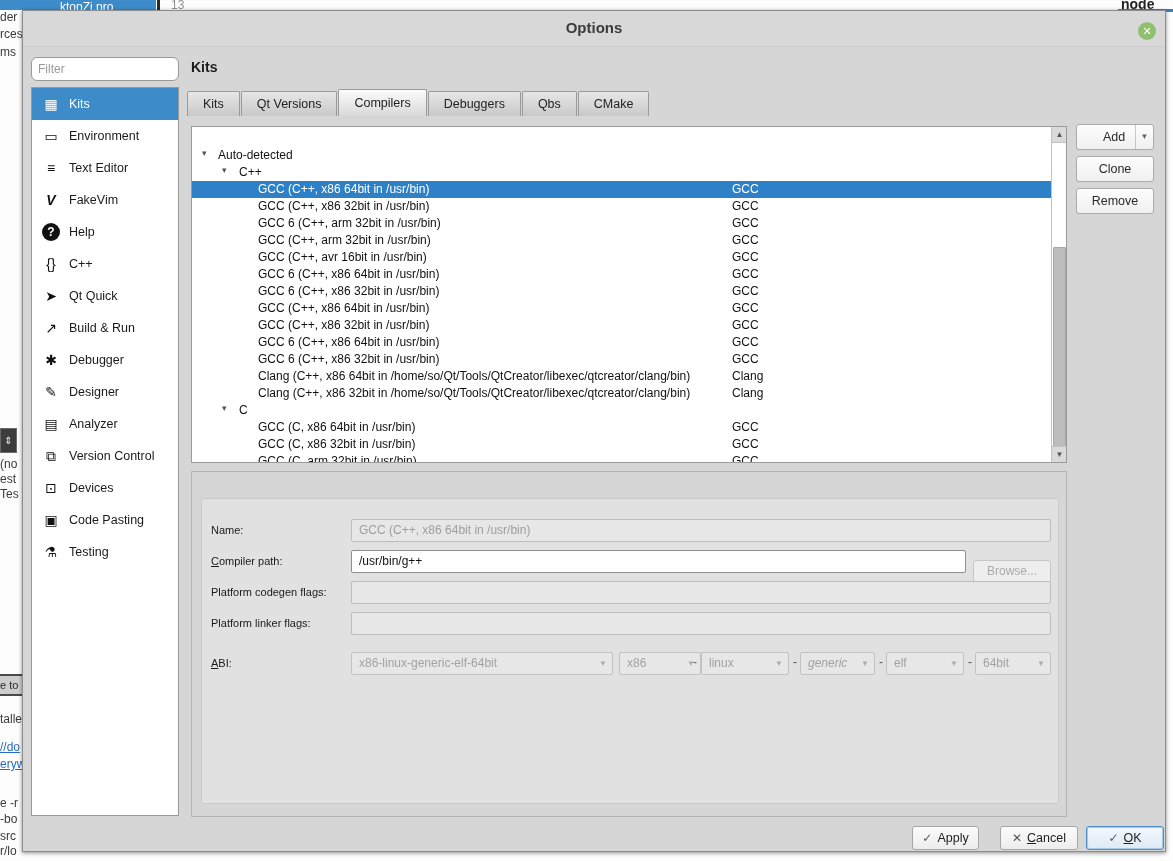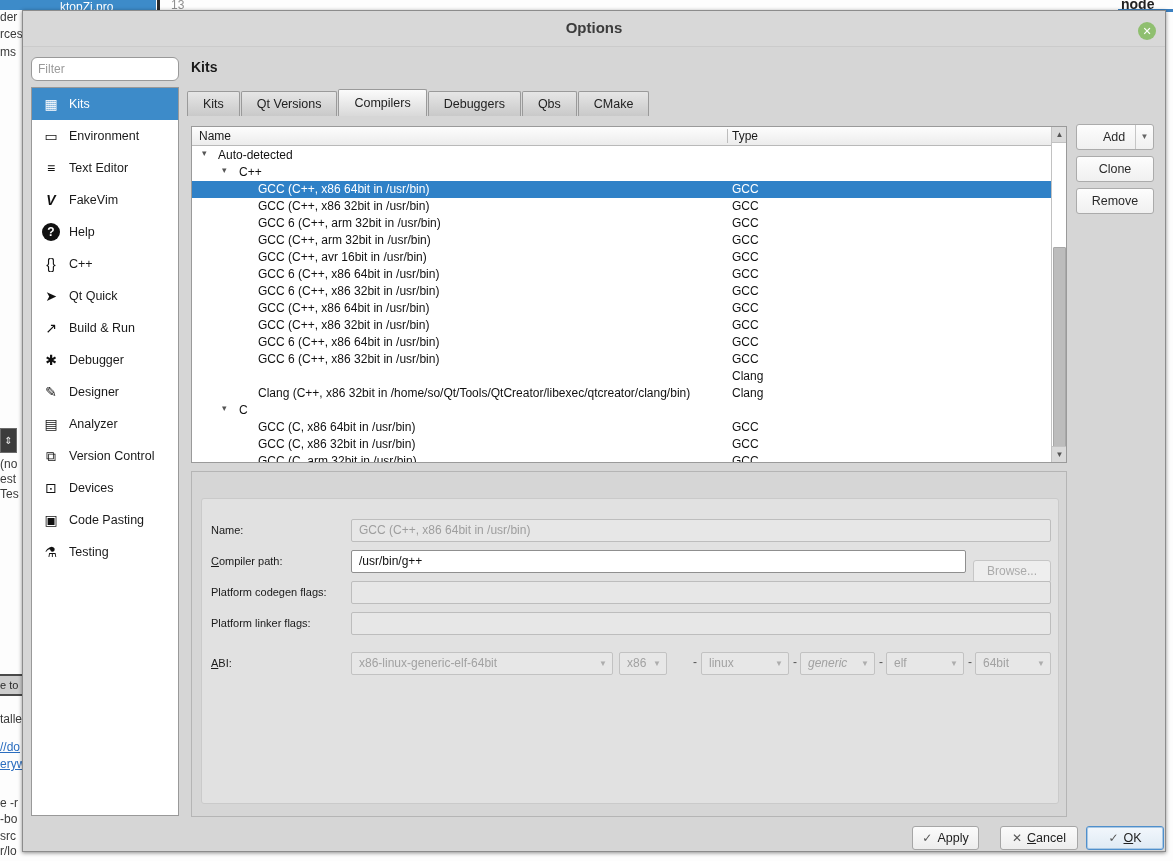--- a/index.html
+++ b/index.html
@@ -192,25 +192,20 @@
     <div class="tabs">
       <div class="tab">Kits</div>
       <div class="tab">Qt Versions</div>
       <div class="tab active">Compilers</div>
       <div class="tab">Debuggers</div>
       <div class="tab">Qbs</div>
       <div class="tab">CMake</div>
     </div>
 
     <div class="tree">
-      <div class="thead">
-        <span class="th-name">Name</span>
-        <span class="th-div"></span>
-        <span class="th-type">Type</span>
-      </div>
       <div class="tbody">
         <div class="trow lvl1">
             <span class="tri">▾</span>
             <span class="cell-name">Auto-detected</span>
           </div>
         <div class="trow lvl2">
             <span class="tri">▾</span>
             <span class="cell-name">C++</span>
           </div>
         <div class="trow lvl3 selected">
@@ -251,20 +246,21 @@
           </div>
         <div class="trow lvl3">
             <span class="cell-name">GCC 6 (C++, x86 64bit in /usr/bin)</span>
             <span class="cell-type">GCC</span>
           </div>
         <div class="trow lvl3">
             <span class="cell-name">GCC 6 (C++, x86 32bit in /usr/bin)</span>
             <span class="cell-type">GCC</span>
           </div>
         <div class="trow lvl3">
+            <span class="cell-name">Clang (C++, x86 64bit in /home/so/Qt/Tools/QtCreator/libexec/qtcreator/clang/bin)</span>
             <span class="cell-type">Clang</span>
           </div>
         <div class="trow lvl3">
             <span class="cell-name">Clang (C++, x86 32bit in /home/so/Qt/Tools/QtCreator/libexec/qtcreator/clang/bin)</span>
             <span class="cell-type">Clang</span>
           </div>
         <div class="trow lvl2">
             <span class="tri">▾</span>
             <span class="cell-name">C</span>
           </div>
@@ -305,21 +301,21 @@
     <div class="btn-browse">Browse...</div>
 
     <span class="frm-label" style="top:575px">Platform codegen flags:</span>
     <div class="field disabled" style="left:328px; top:570px; width:700px;"></div>
 
     <span class="frm-label" style="top:606px">Platform linker flags:</span>
     <div class="field disabled" style="left:328px; top:601px; width:700px;"></div>
 
     <span class="frm-label" style="top:646px"><span class="u">A</span><span>BI:</span></span>
     <div class="combo" style="left:328px; width:262px;"><span>x86-linux-generic-elf-64bit</span><span class="ca">▼</span></div>
-    <div class="combo" style="left:596px; width:48px;"><span>x86</span><span class="ca">▼</span></div>
+    <div class="combo" style="left:596px; width:82px;"><span>x86</span><span class="ca">▼</span></div>
     <span class="abi-dash" style="left:670px">-</span>
     <div class="combo" style="left:678px; width:88px;"><span>linux</span><span class="ca">▼</span></div>
     <span class="abi-dash" style="left:770px">-</span>
     <div class="combo" style="left:777px; width:75px;font-style:italic;"><span>generic</span><span class="ca">▼</span></div>
     <span class="abi-dash" style="left:856px">-</span>
     <div class="combo" style="left:863px; width:78px;"><span>elf</span><span class="ca">▼</span></div>
     <span class="abi-dash" style="left:945px">-</span>
     <div class="combo" style="left:952px; width:76px;"><span>64bit</span><span class="ca">▼</span></div>
 
     <div class="foot-btn btn-apply"><span class="mark">✓</span><span>Apply</span></div>

